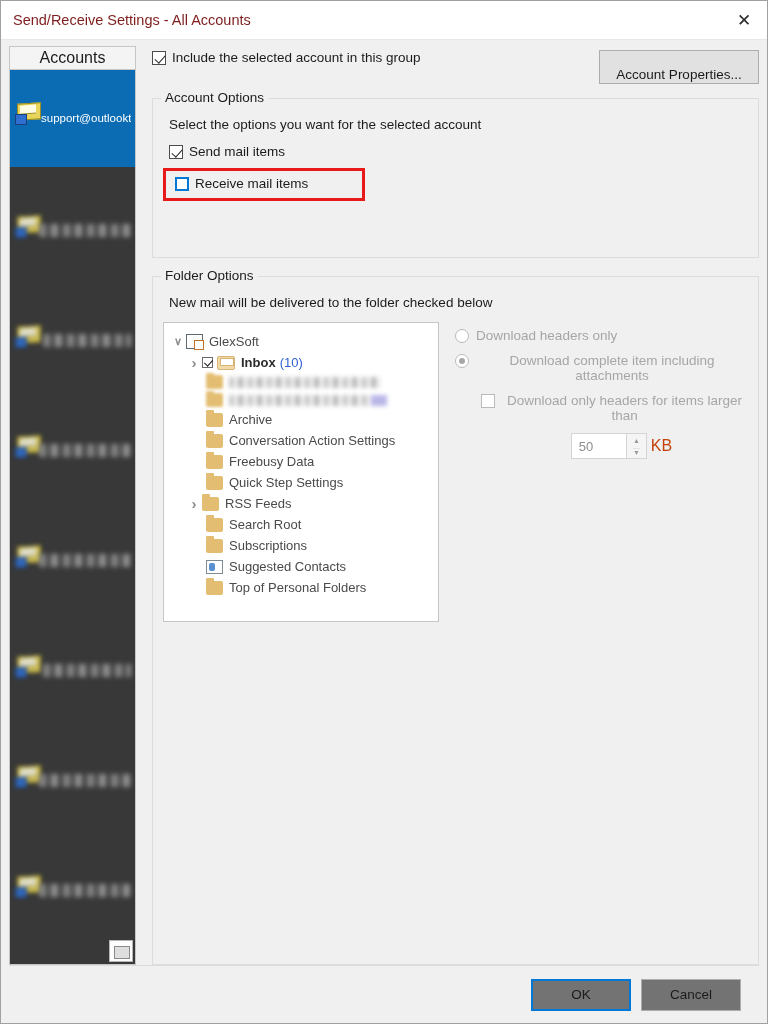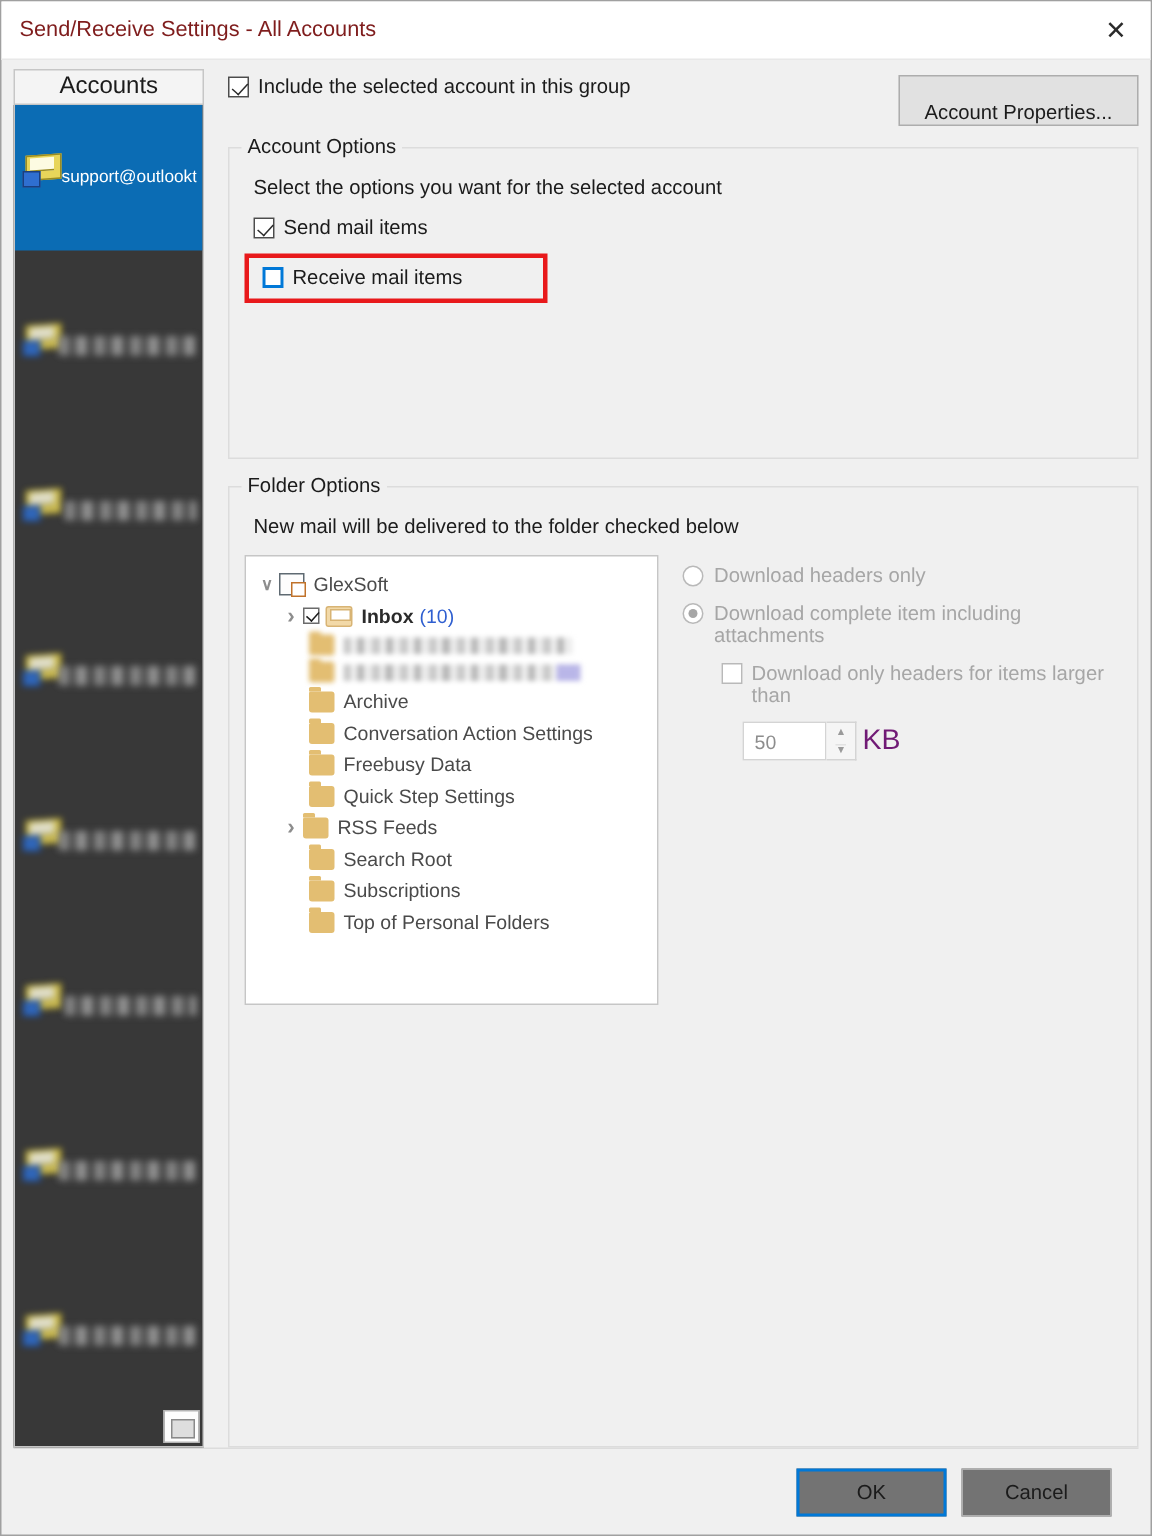--- a/index.html
+++ b/index.html
@@ -211,21 +211,21 @@
     padding: 14px 10px 10px 10px;
   }
   .group > .legend {
     position: absolute;
     top: -9px; left: 8px;
     background: #f0f0f0;
     padding: 0 4px;
     font-size: 13.5px;
     color: #1b1b1b;
   }
-  #account-options-group { height: 208px; }
+  #account-options-group { height: 160px; }
   #folder-options-group { flex: 1 1 auto; margin-top: 18px; }
   .hint {
     font-size: 13.5px;
     color: #1b1b1b;
     margin: 4px 0 12px 6px;
   }
   .opt-row { margin: 0 0 9px 6px; }
 
   
   .highlight {
@@ -361,20 +361,21 @@
     background: #b9b6e8;
     margin-left: 142px;
   }
 
   
   .dl-opts {
     flex: 1 1 auto;
     padding: 6px 0 0 16px;
     font-size: 13.5px;
     color: #a6a6a6;
+    text-align: center;
   }
   .radio-row { display: flex; align-items: flex-start; margin-bottom: 10px; }
   .radio {
     width: 14px; height: 14px;
     border: 1px solid #b9b9b9;
     border-radius: 50%;
     background: #fff;
     margin-right: 7px;
     flex: 0 0 auto;
     position: relative;
@@ -411,21 +412,21 @@
     display: flex; flex-direction: column;
   }
   .spin-btn {
     flex: 1 1 50%;
     display: flex; align-items: center; justify-content: center;
     font-size: 7px;
     color: #9a9a9a;
   }
   .spin-btn.up:after { content: "\25B2"; }
   .spin-btn.dn:after { content: "\25BC"; border-top: 1px solid #e2e2e2; }
-  .spin-unit { margin-left: 4px; font-size: 19px; color: #701a75; }
+  .spin-unit { margin-left: 4px; font-size: 16px; color: #c2410c; }
 
   
   .footer {
     flex: 0 0 auto;
     height: 58px;
     display: flex;
     align-items: center;
     justify-content: flex-end;
     padding: 0 18px 0 0;
     border-top: 1px solid #dcdcdc;
@@ -605,20 +606,24 @@
             </div>
             <div class="tnode indent2">
               <span class="folder-ico"></span>
               <span class="t-label">Search Root</span>
             </div>
             <div class="tnode indent2">
               <span class="folder-ico"></span>
               <span class="t-label">Subscriptions</span>
             </div>
             <div class="tnode indent2">
+              <span class="contacts-ico"></span>
+              <span class="t-label">Suggested Contacts</span>
+            </div>
+            <div class="tnode indent2">
               <span class="folder-ico"></span>
               <span class="t-label">Top of Personal Folders</span>
             </div>
           </div>
 
           <div class="dl-opts">
             <div class="radio-row">
               <span class="radio"></span>
               <span>Download headers only</span>
             </div>

